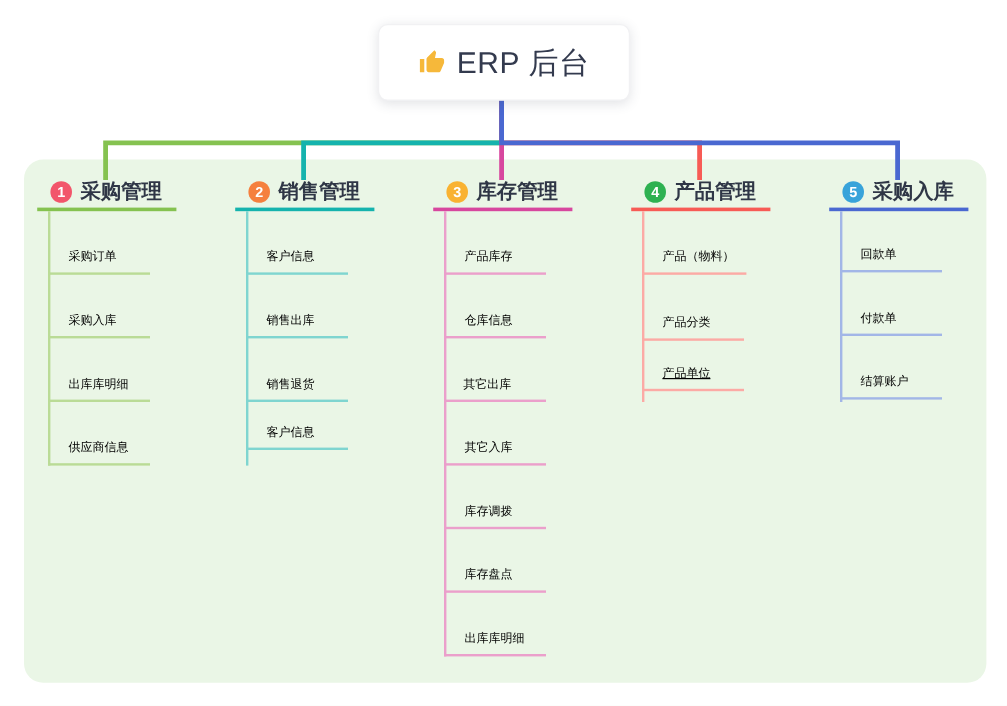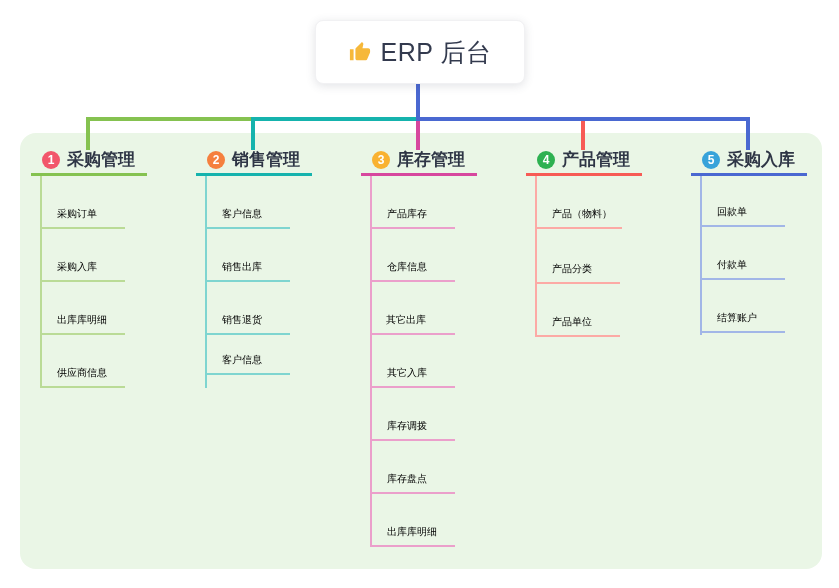--- a/index.html
+++ b/index.html
@@ -155,21 +155,21 @@
         <span class="branch-label">产品管理</span>
       </div>
       <div class="children">
         <div class="child-vline" style="height: 159px; background: rgb(252, 170, 165);"></div>
         <div class="child-item" style="height: 53px; border-bottom: 2px solid rgb(252, 170, 165);">
           <span class="child-label">产品（物料）</span>
         </div>
         <div class="child-item" style="height: 55px; border-bottom: 2px solid rgb(252, 170, 165);">
           <span class="child-label">产品分类</span>
         </div>
-        <div class="child-item" style="height: 53px; border-bottom: 2px solid rgb(252, 170, 165);">
+        <div class="child-item" style="height: 42px; border-bottom: 2px solid rgb(252, 170, 165); text-decoration: underline;">
           <span class="child-label">产品单位</span>
         </div>
       </div>
     </div>
     <div class="branch-col" style="left: 691px; top: 146px;">
       <div class="branch-header" style="border-bottom: 3px solid rgb(74, 104, 209);">
         <span class="badge" style="background: rgb(56, 163, 218);">5</span>
         <span class="branch-label">采购入库</span>
       </div>
       <div class="children">

